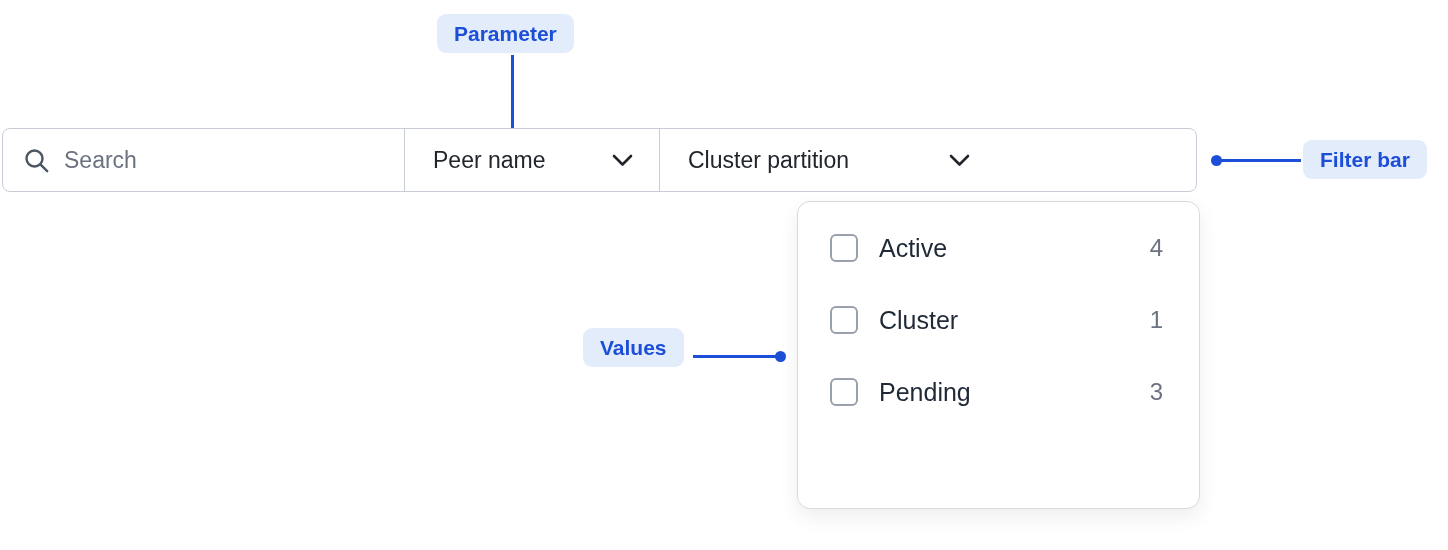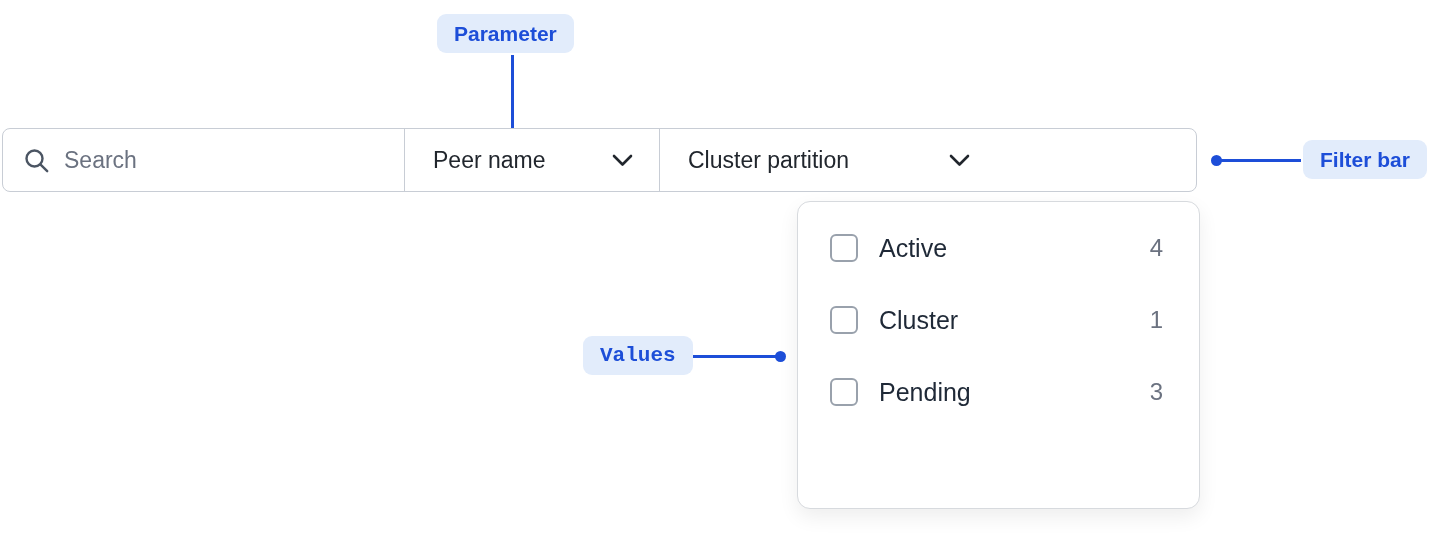--- a/index.html
+++ b/index.html
@@ -155,21 +155,21 @@
       </svg>
     </button>
 
 
   </div>
 
   <div class="pointer-dot" style="left: 1211px; top: 155px;"></div>
   <div class="pointer-line" style="left: 1217px; top: 159px; width: 84px; height: 3px;"></div>
   <span class="badge" style="left: 1303px; top: 140px;">Filter bar</span>
 
-  <span class="badge" style="left: 583px; top: 336px; font-family: Liberation Mono, monospace;">Values</span>
+  <span class="badge" style="left: 583px; top: 328px;">Values</span>
   <div class="pointer-line" style="left: 693px; top: 355px; width: 84px; height: 3px;"></div>
   <div class="pointer-dot" style="left: 775px; top: 351px;"></div>
 
   <div class="dropdown-panel">
 
     <button class="option">
       <span class="checkbox"></span>
       <span class="option-label">Active</span>
       <span class="option-count">4</span>
     </button>

